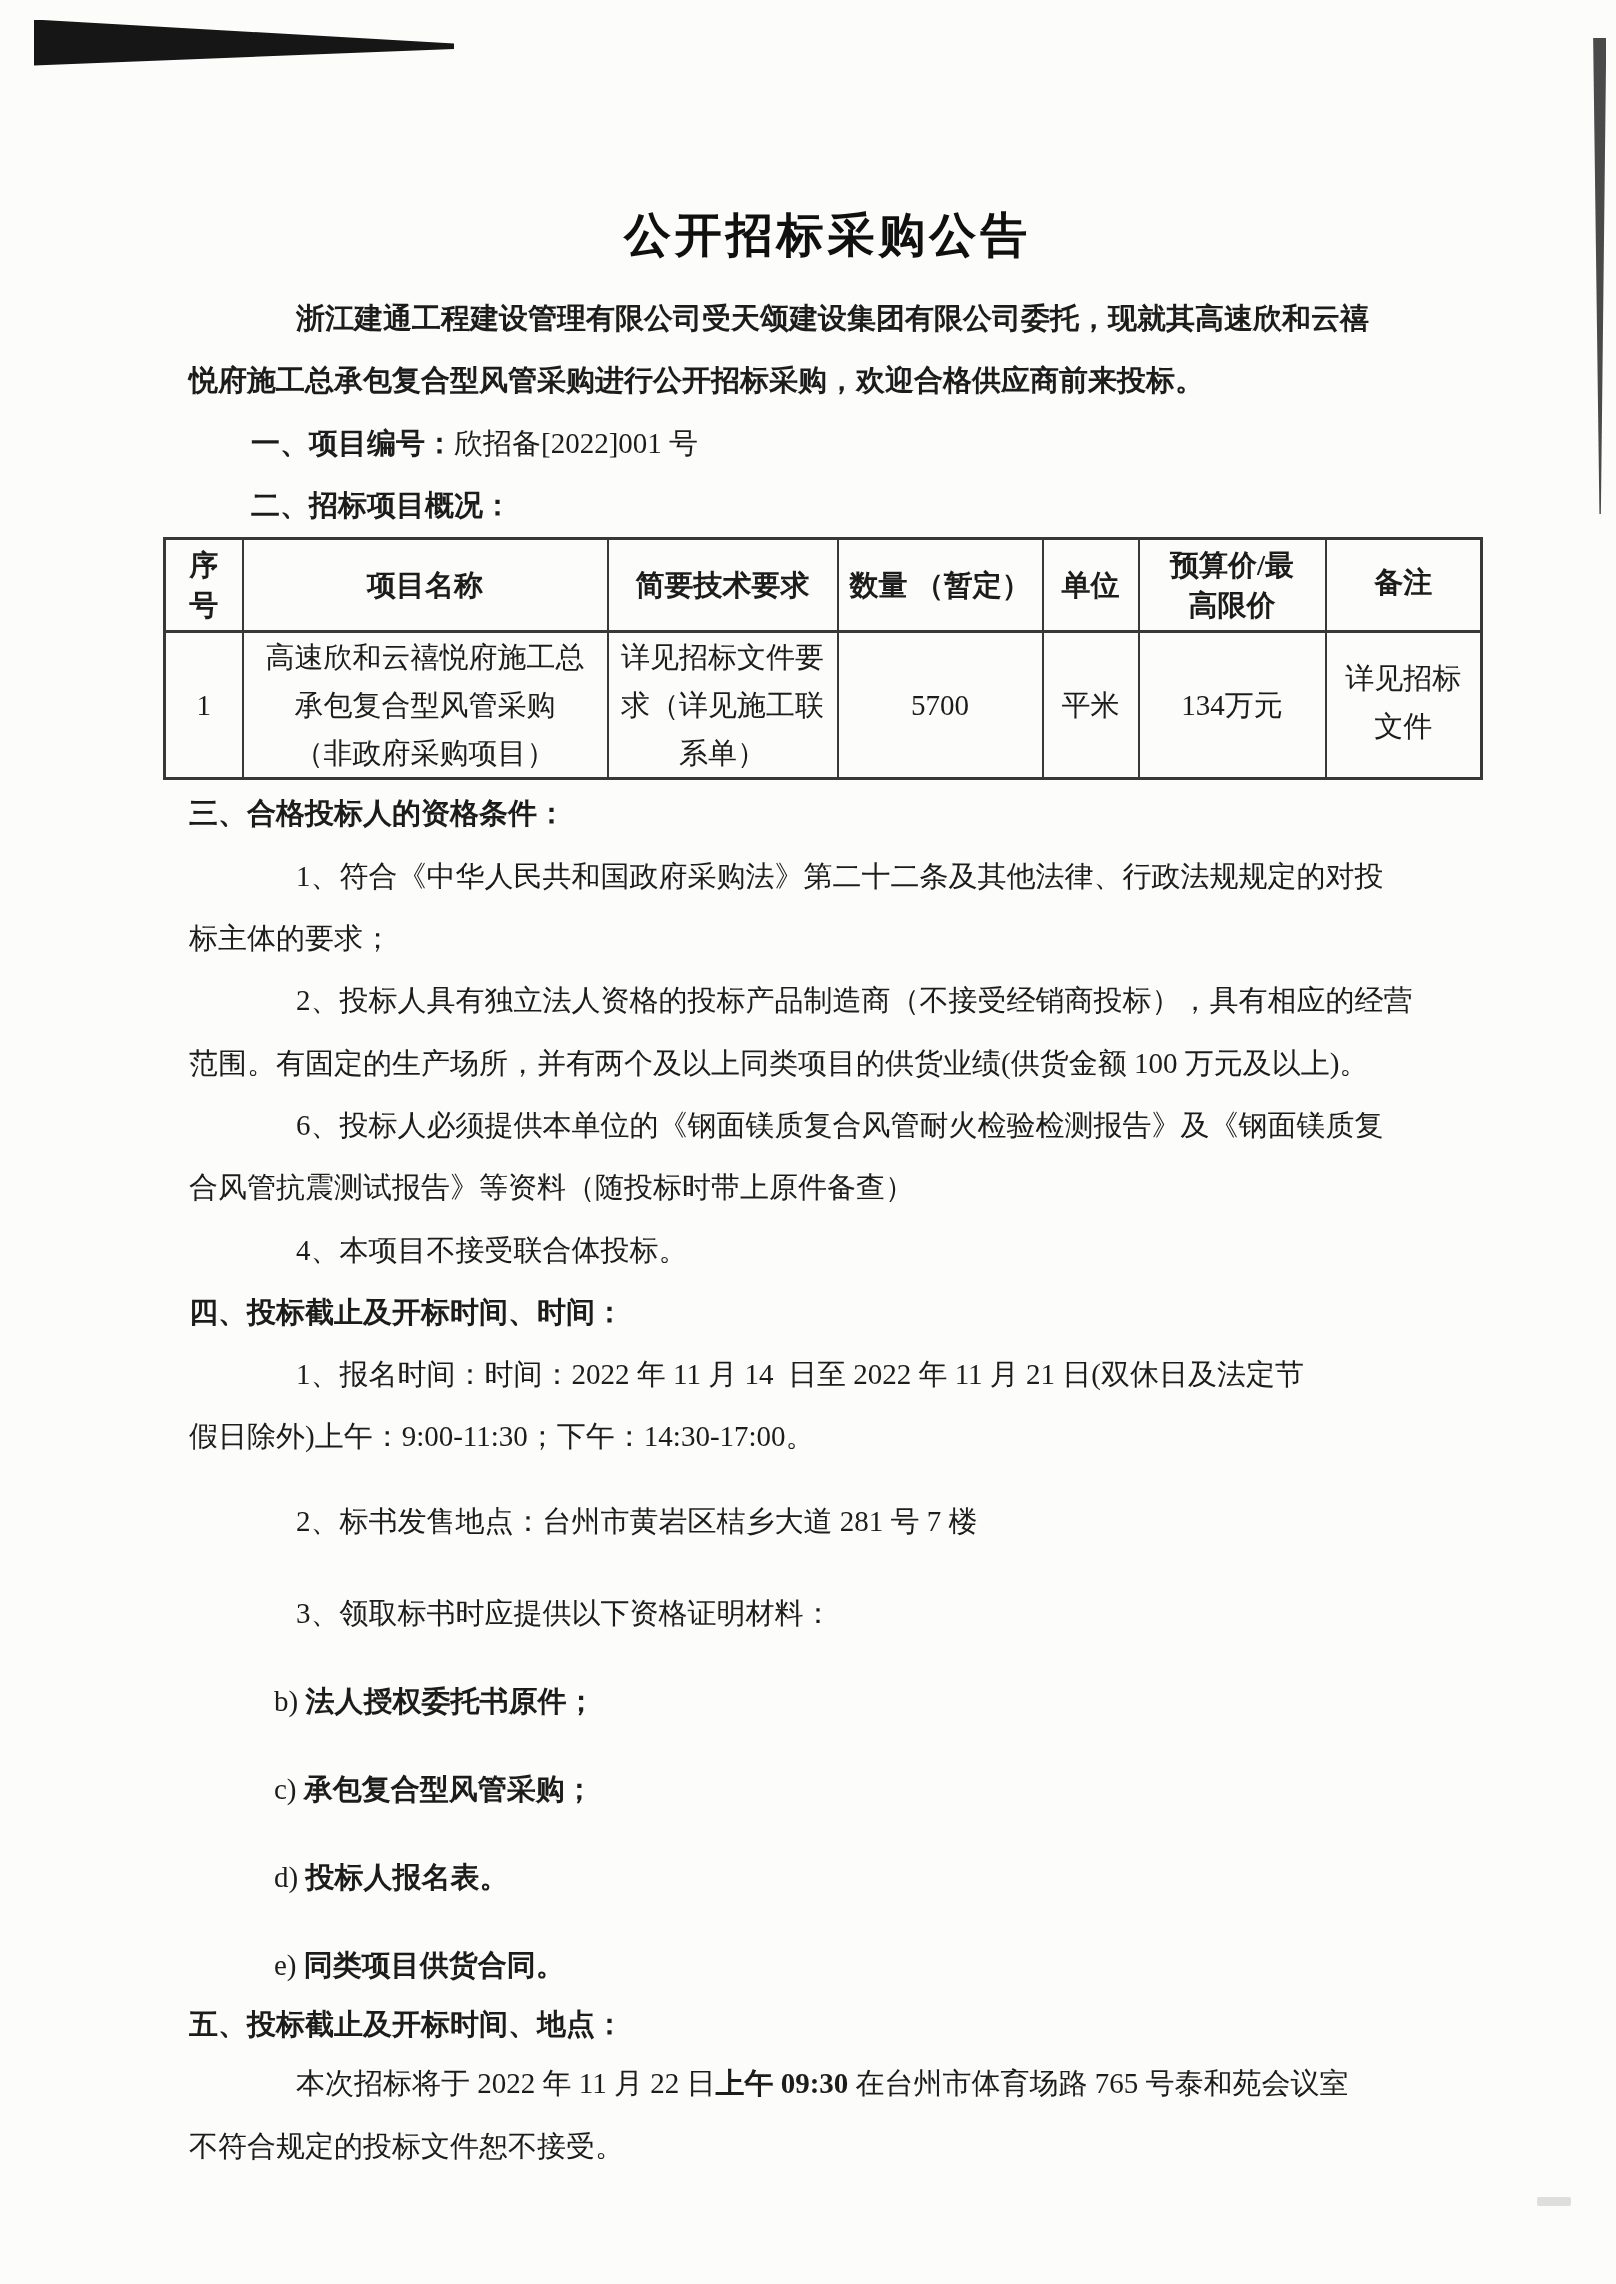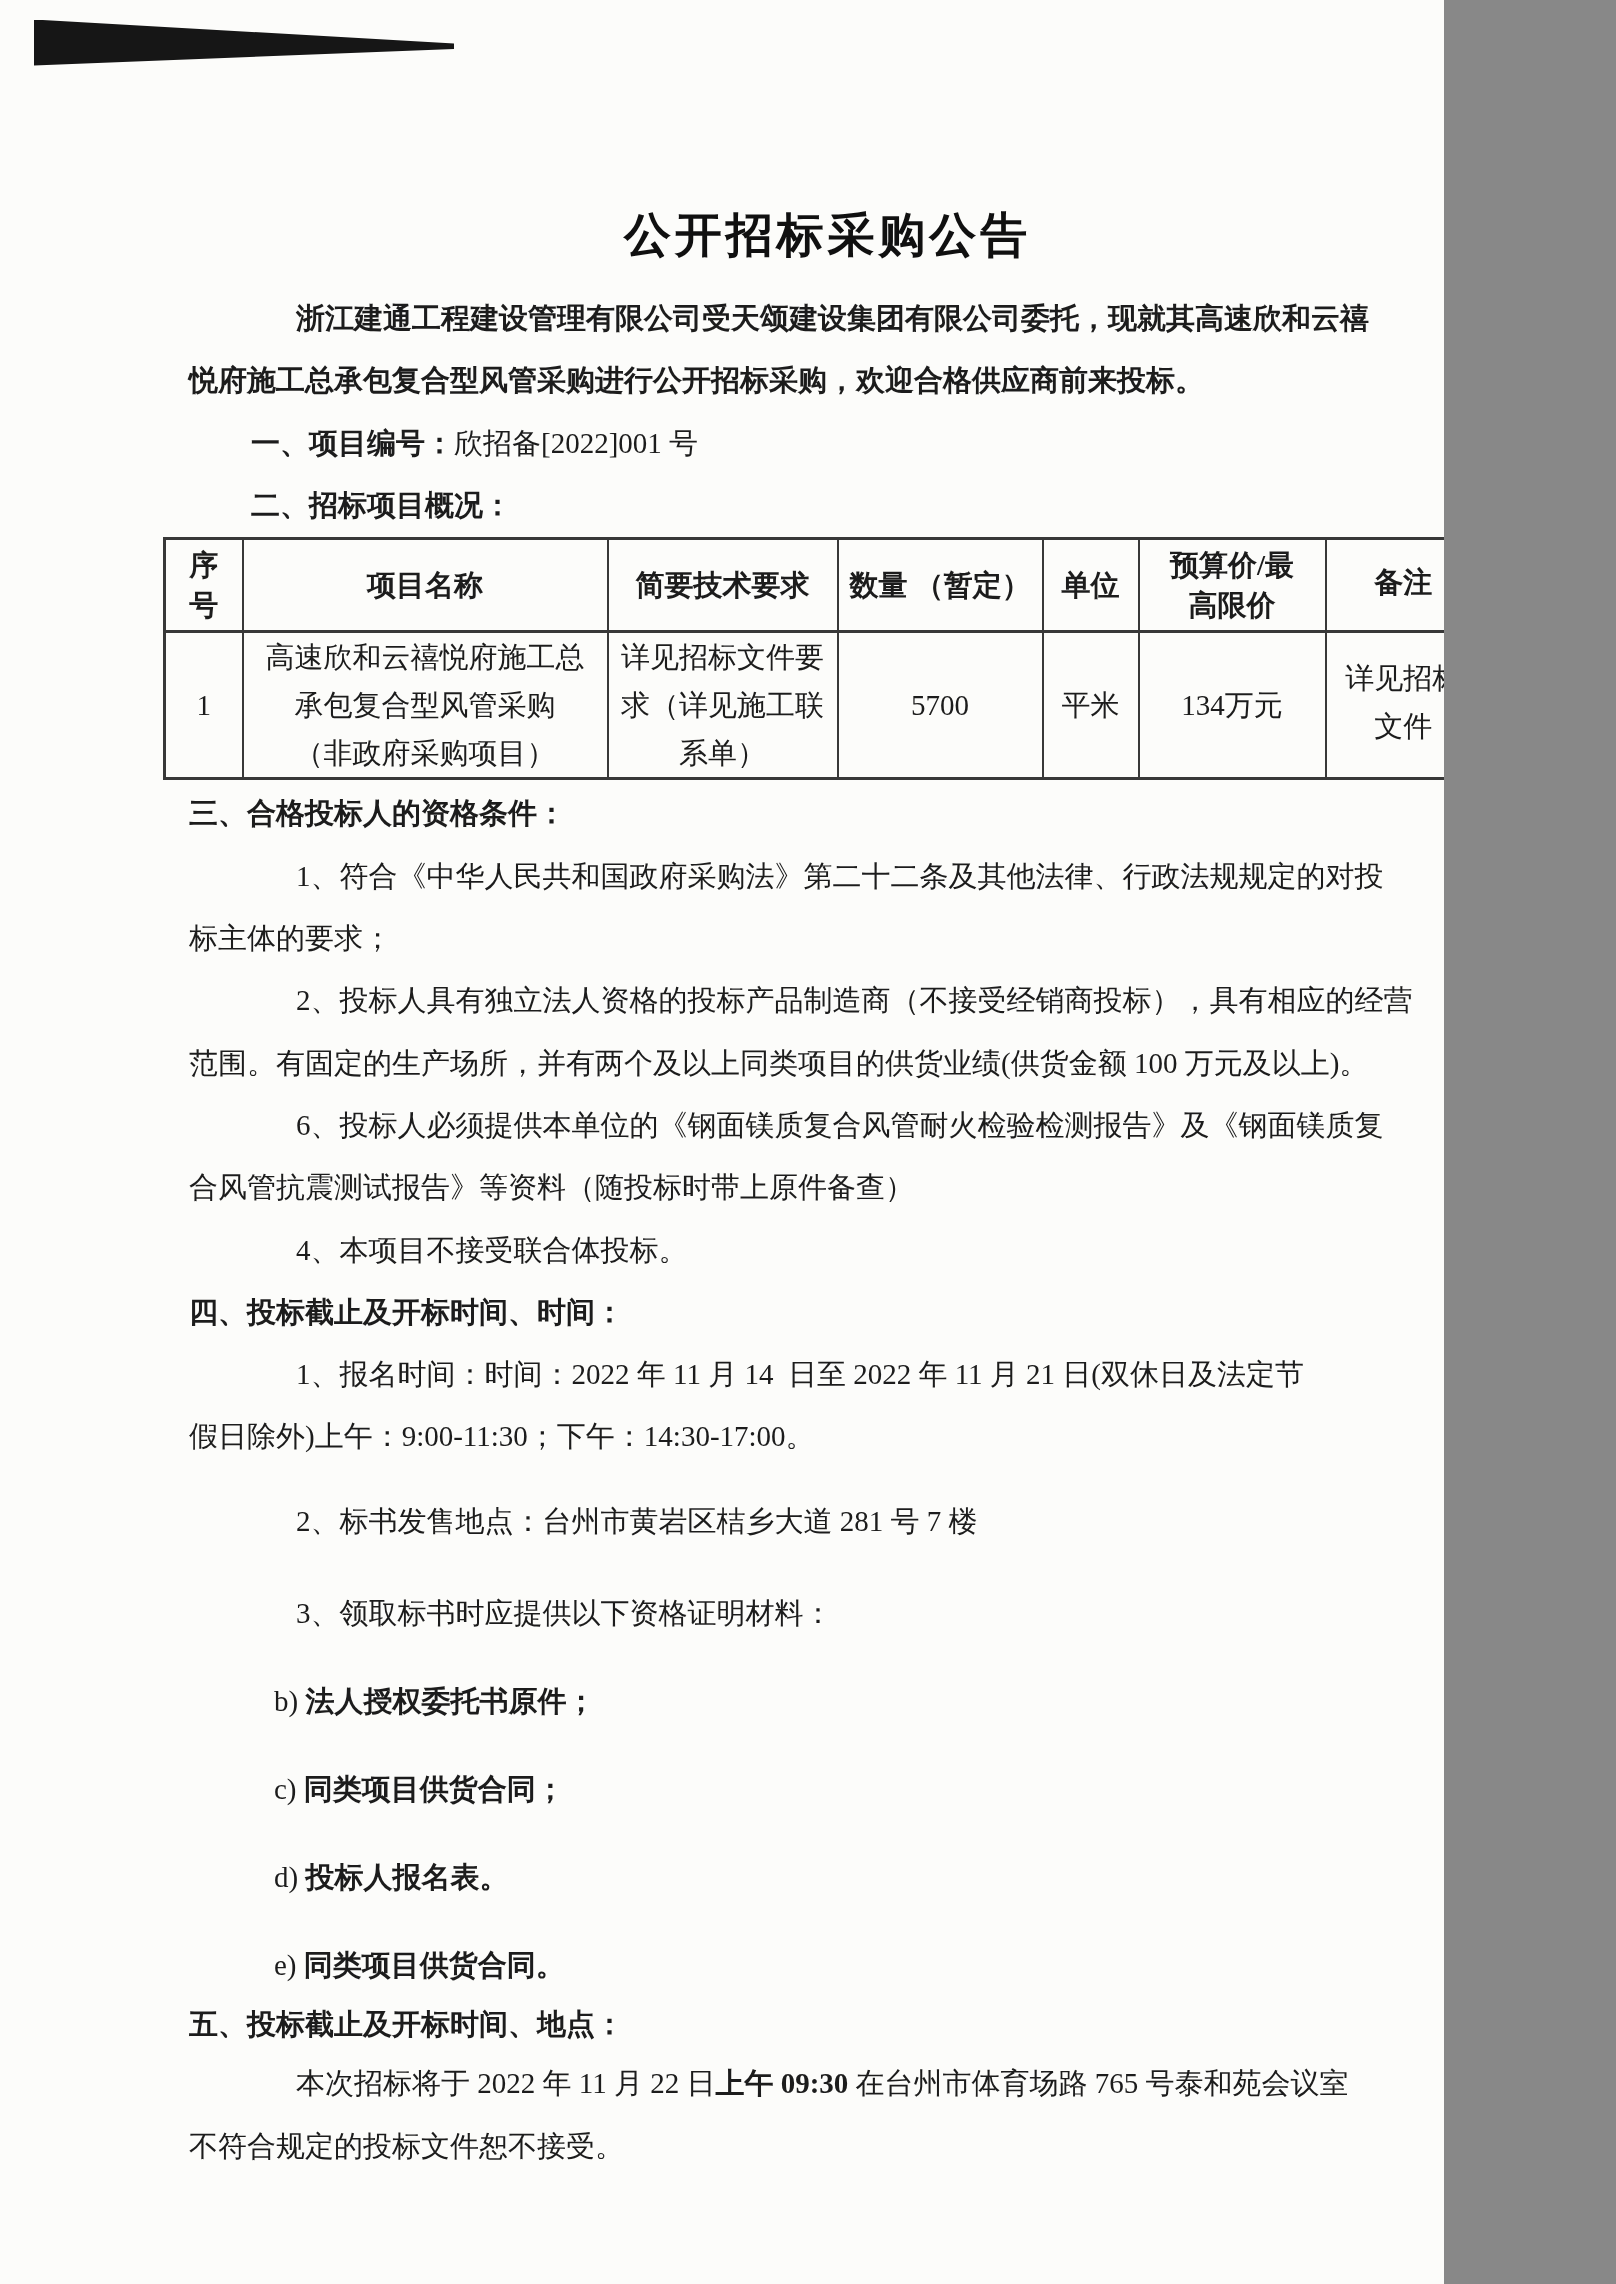--- a/index.html
+++ b/index.html
@@ -1,18 +1,18 @@
 <!DOCTYPE html>
 <html style="font-size:10.4px"><head>
 <meta charset="utf-8">
 <style>
   html,body{margin:0;padding:0;background:#888;}
   .page{
     position:relative;
-    width:1444px;height:2284px;
+    width:1616px;height:2284px;
     background:#fcfcfa;
     overflow:hidden;
     font-family:"Liberation Serif", serif;
     color:#1c1c1c;
   }
   
   .artifact-wedge{
     position:absolute;left:34px;top:19.5px;width:420px;height:46px;
     background:#161616;
     clip-path:polygon(0 0,100% 52%,100% 64%,0 100%);
@@ -149,21 +149,21 @@
     <div class="line">合风管抗震测试报告》等资料（随投标时带上原件备查）</div>
     <div class="line ind2">4、本项目不接受联合体投标。</div>
 
     <div class="line b">四、投标截止及开标时间、时间：</div>
     <div class="line ind2">1、报名时间：时间：2022 年 11 月 14  日至 2022 年 11 月 21 日(双休日及法定节</div>
     <div class="line">假日除外)上午：9:00-11:30；下午：14:30-17:00。</div>
     <div class="line ind2 mt40">2、标书发售地点：台州市黄岩区桔乡大道 281 号 7 楼</div>
     <div class="line ind2 mt50">3、领取标书时应提供以下资格证明材料：</div>
 
     <div class="line inda mt45"><span>b) </span><span class="b">法人授权委托书原件；</span></div>
-    <div class="line inda mt45"><span>c) </span><span class="b">同类项目供货合同；</span></div>
+    <div class="line inda mt45"><span>c) </span><span class="b">承包复合型风管采购；</span></div>
     <div class="line inda mt45"><span>d) </span><span class="b">投标人报名表。</span></div>
     <div class="line inda mt45"><span>e) </span><span class="b">同类项目供货合同。</span></div>
 
     <div class="line b mt0">五、投标截止及开标时间、地点：</div>
     <div class="line ind2 mt0"><span>本次招标将于 2022 年 11 月 22 日</span><span class="bs">上午 09:30</span><span> 在台州市体育场路 765 号泰和苑会议室</span></div>
     <div class="line">不符合规定的投标文件恕不接受。</div>
 
   </div>
 </div>
 

